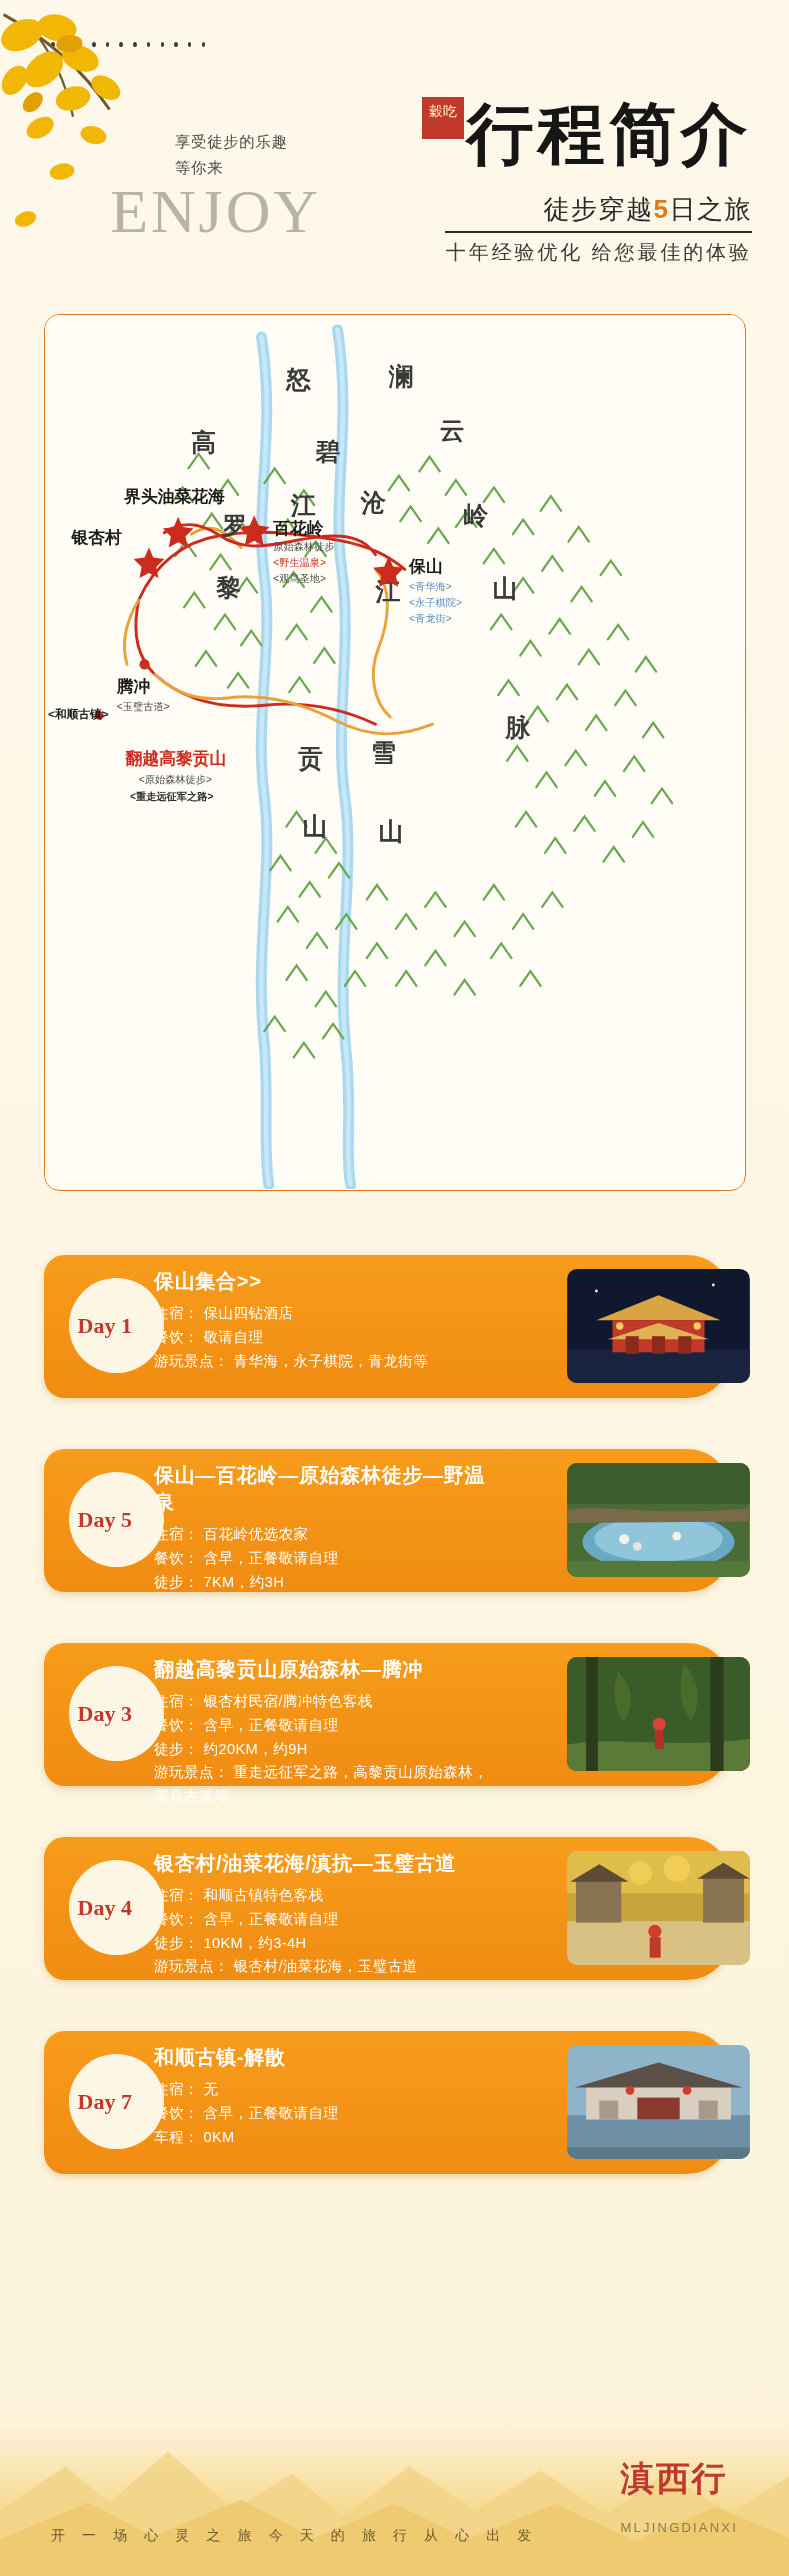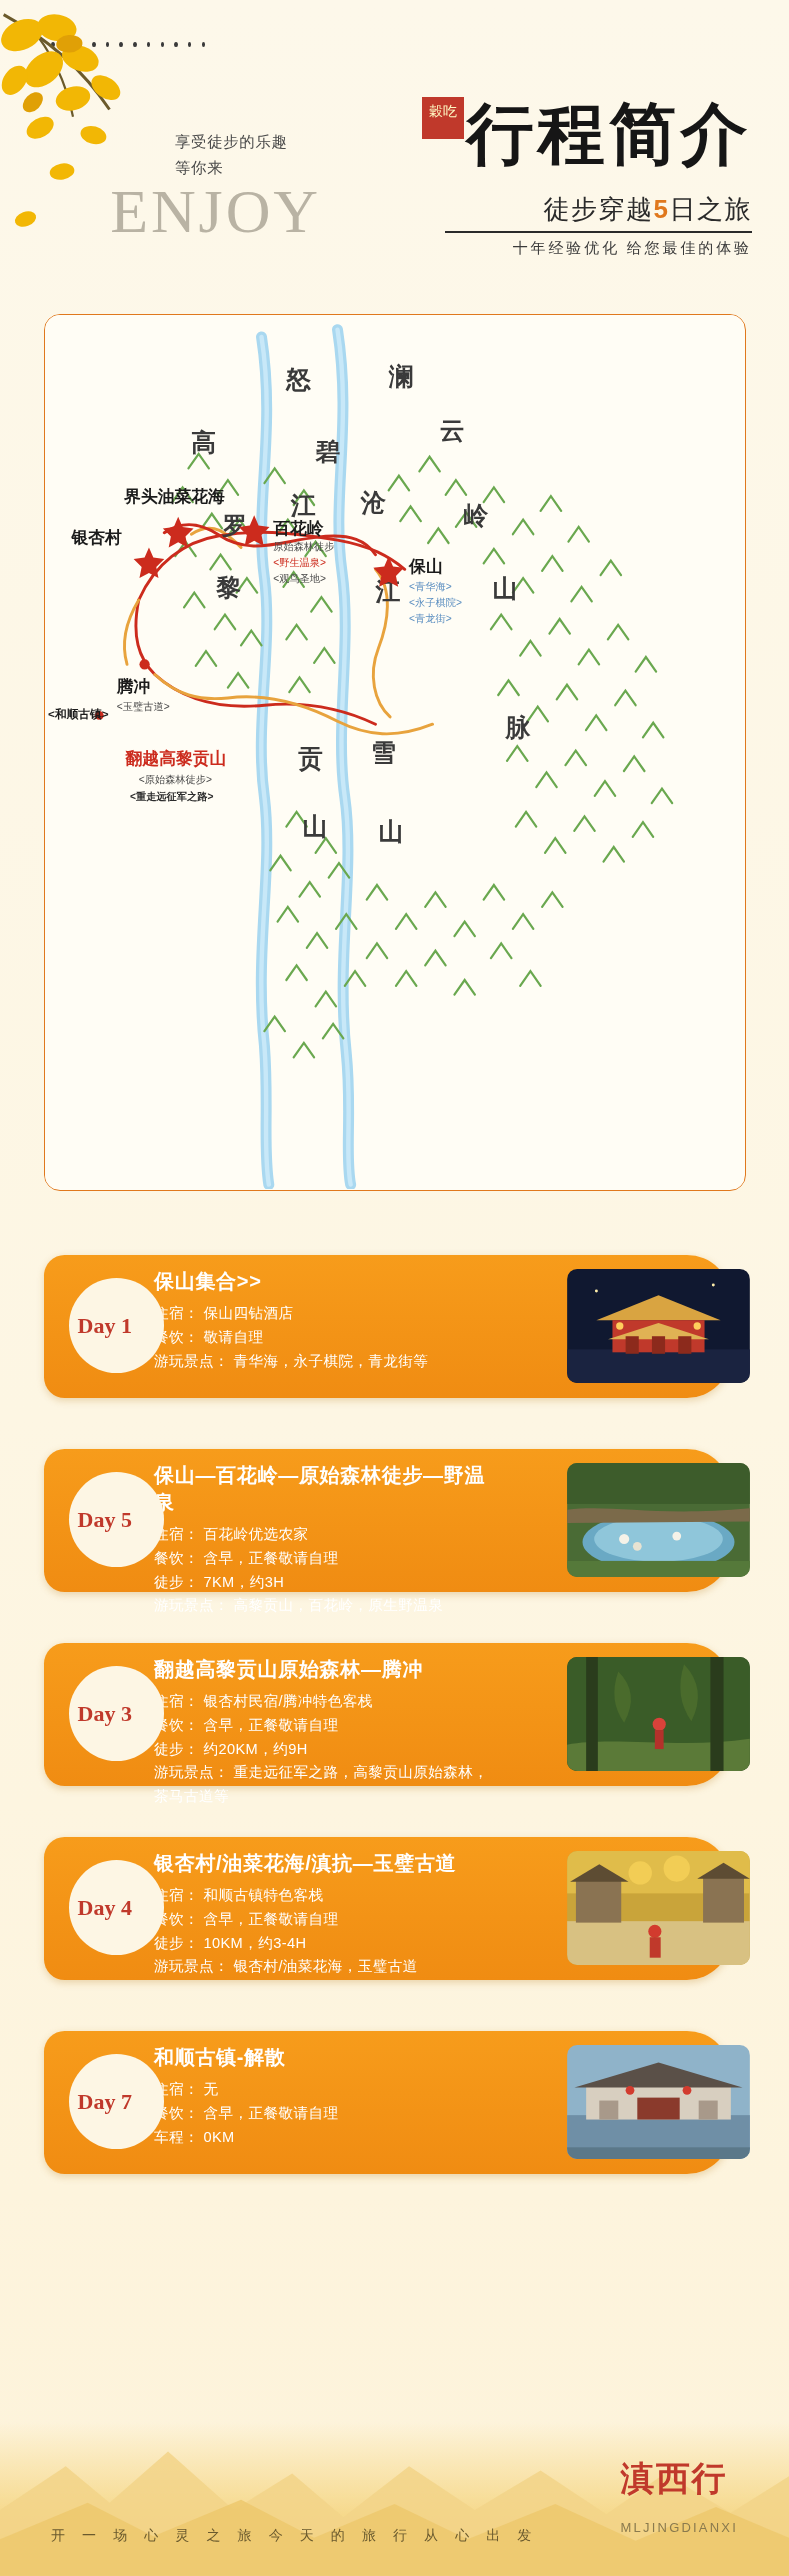--- a/index.html
+++ b/index.html
@@ -51,21 +51,21 @@
   .h-line2{
     position:absolute;right:37px;top:126px;
     font-size:26px;color:#2b2b2b;letter-spacing:1.5px;
   }
   .h-line2 .num{color:#e0781d;font-weight:bold;}
   .h-rule{
     position:absolute;right:37px;top:165px;width:307px;height:1.5px;background:#2b2b2b;
   }
   .h-line3{
     position:absolute;right:37px;top:173px;
-    font-size:15px;color:#3a3a3a;letter-spacing:2.9px;font-family:Liberation Serif, serif;
+    font-size:20px;color:#3a3a3a;letter-spacing:2.9px;
   }
   
   .map-card{
     position:absolute;left:44px;top:314px;width:702px;height:877px;
     background:#fffdf5;border:1.5px solid #e0781d;border-radius:16px;
     box-sizing:border-box;overflow:hidden;
   }
   .map-card svg{display:block;}
   
   .days{
@@ -381,21 +381,20 @@
       <div class="day-bubble"></div>
       <div class="day-badge">
         <span class="circ"></span>
           <span>Day 5</span>
       </div>
       <div class="day-text">
         <div class="day-title">保山—百花岭—原始森林徒步—野温泉</div>
         <div class="day-line">住宿： 百花岭优选农家</div>
         <div class="day-line">餐饮： 含早，正餐敬请自理</div>
         <div class="day-line">徒步： 7KM，约3H</div>
-        <div class="day-line">游玩景点： 高黎贡山，百花岭，原生野温泉</div>
       </div>
       <div class="day-photo">
         <svg width="183" height="114" viewBox="0 0 250 156">
           <rect width="250" height="156" fill="#4a6b35"></rect>
           <rect y="0" width="250" height="56" fill="#3d5c2b"></rect>
           <ellipse cx="125" cy="108" rx="104" ry="40" fill="#6aa9c4"></ellipse>
           <ellipse cx="125" cy="104" rx="88" ry="31" fill="#8fc6da"></ellipse>
           <path d="M0 64 C60 56 120 74 250 62 L250 80 L0 82 Z" fill="#7b6a4a"></path>
           <circle cx="78" cy="104" r="7" fill="#f5f2e8"></circle>
             <circle cx="96" cy="114" r="6" fill="#e8e3d2"></circle>

